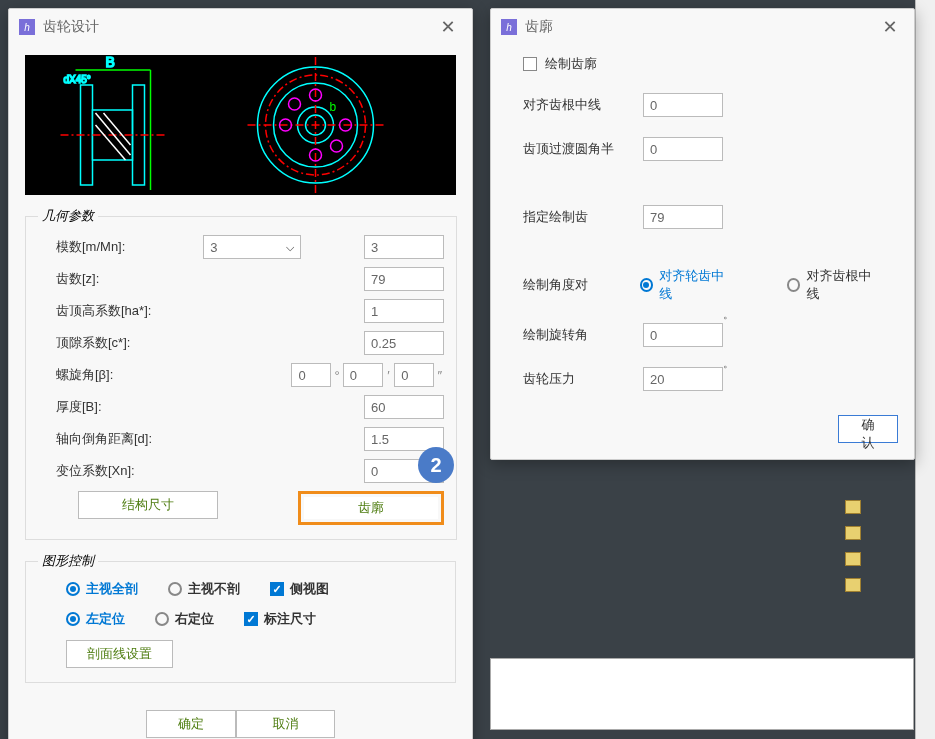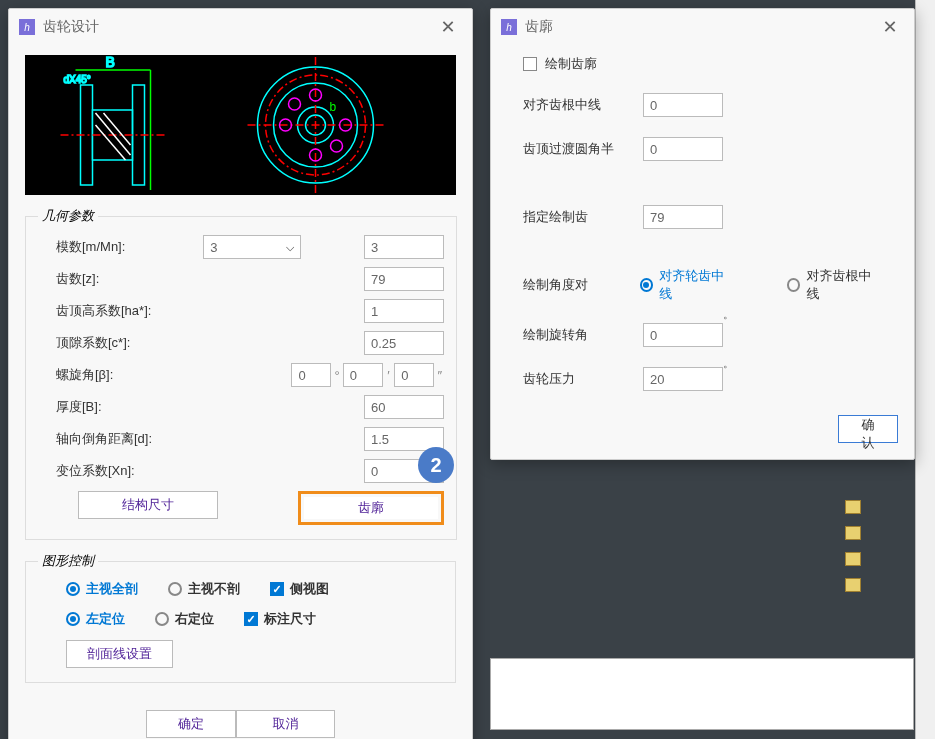--- a/index.html
+++ b/index.html
@@ -99,21 +99,21 @@
     .combo { width: 98px; }
     .textbox { width: 80px; }
     .textbox-sm { width: 40px; }
     .btn {
       background: #fff;
       border: 1px solid #bbb;
       height: 28px;
       padding: 0 20px;
       font-size: 13px;
       cursor: pointer;
-      color: #4c1d95;
+      color: #4d7c0f;
     }
     .btn-wide { width: 140px; }
     .highlight-btn {
       border: 3px solid #f08c1a;
       padding: 3px;
       display: inline-block;
     }
     .highlight-btn .btn { border: none; height: 22px; display:block;width:134px;}
     .callout {
       position: absolute;

